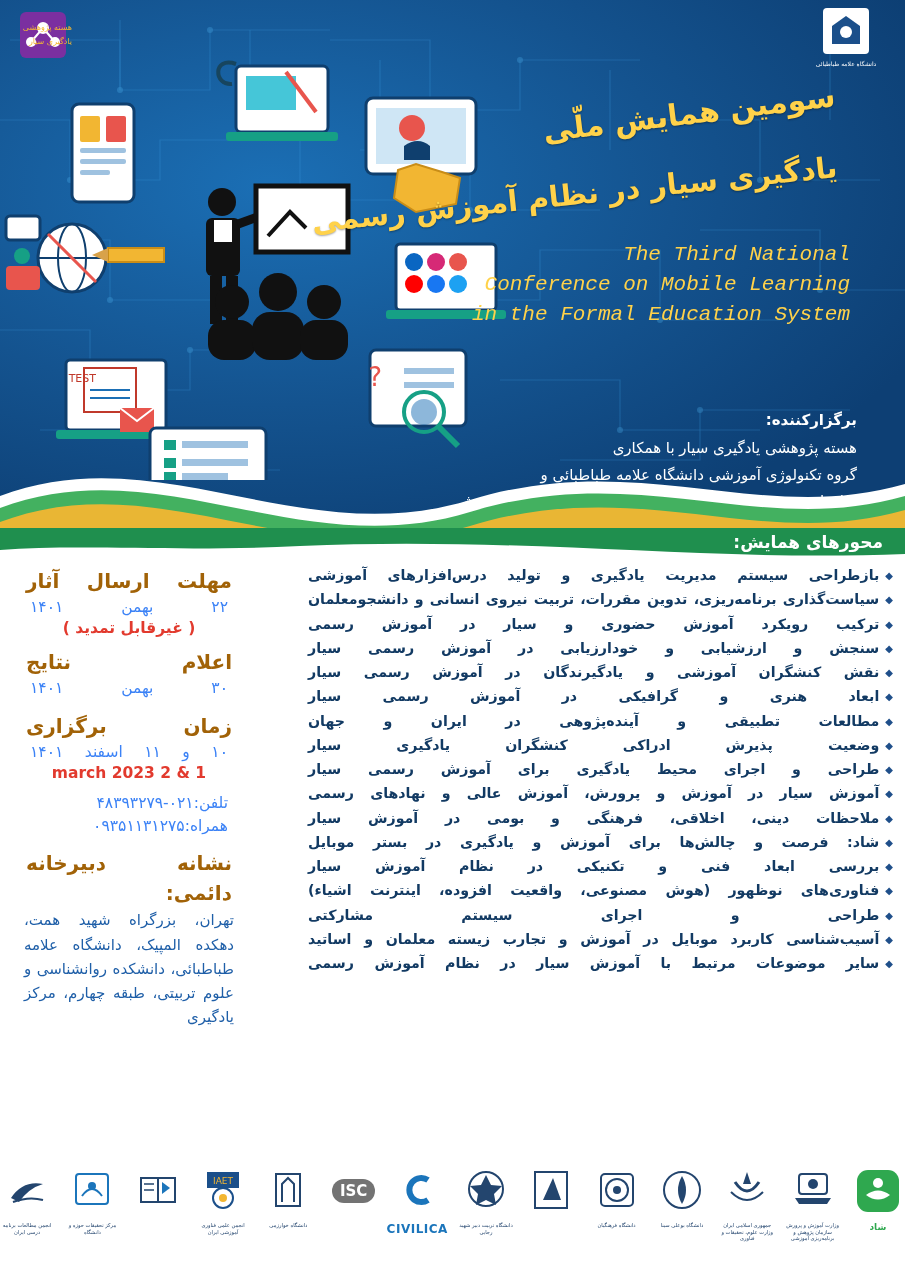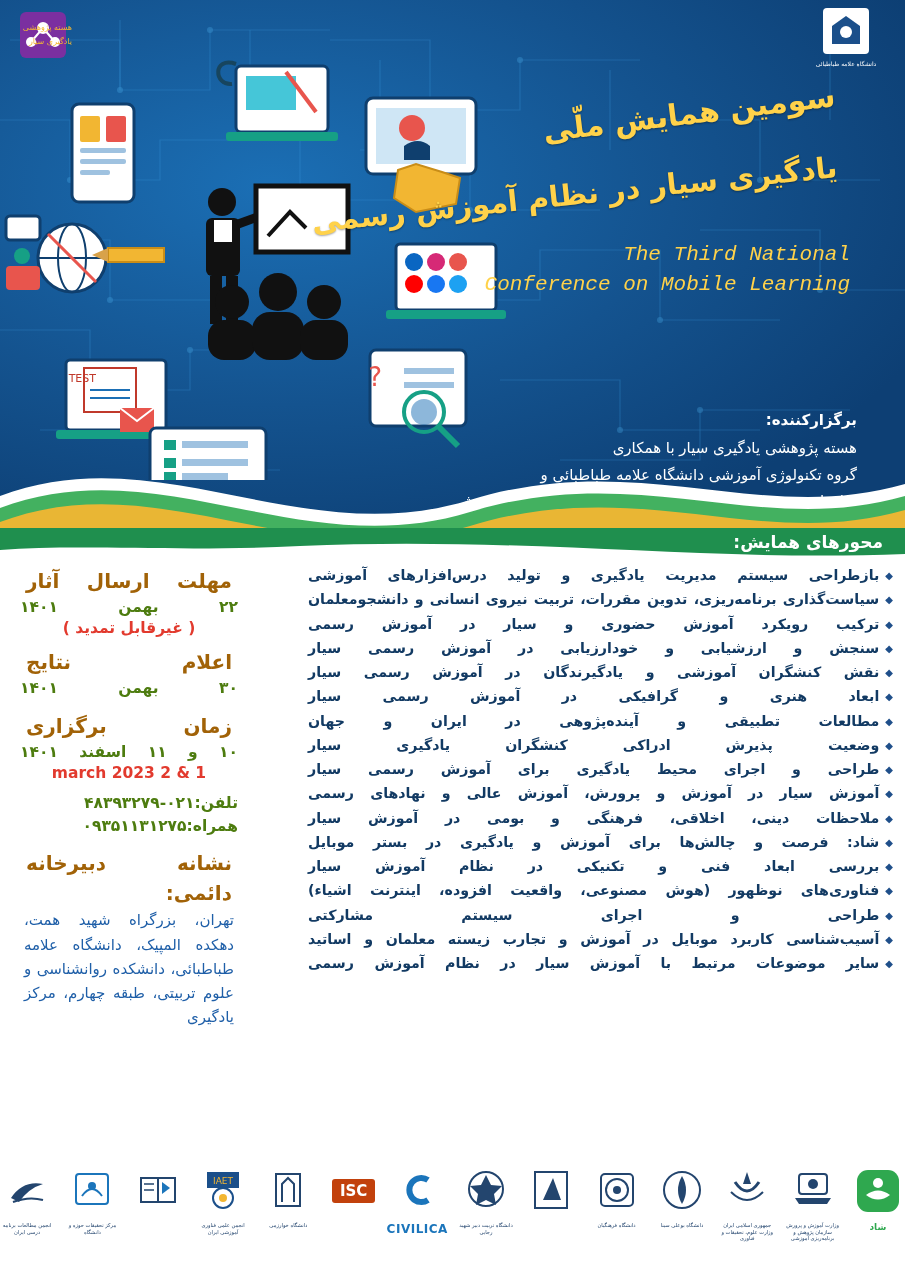--- a/index.html
+++ b/index.html
@@ -75,40 +75,40 @@
   }
   .axis-item .bullet{color:#1f4f8a;font-size:10px;margin-left:6px;margin-top:4px;flex:0 0 auto;}
   .axis-item .txt{flex:1 1 auto;text-align:justify;text-align-last:justify;}
 
   
   .info{
     position:absolute;left:20px;top:0;width:218px;direction:rtl;text-align:center;
   }
   .info .lbl{color:#a16207;font-size:20px;font-weight:bold;line-height:1.5;
     text-align:justify;text-align-last:justify;margin:0 6px;}
-  .info .val{color:#4d7c0f;font-size:15.5px;font-weight:bold;line-height:1.5;
-    text-align:justify;text-align-last:justify;margin:0 0;}
+  .info .val{color:#3b82f6;font-size:15.5px;font-weight:normal;line-height:1.5;
+    text-align:justify;text-align-last:justify;margin:0 10px;}
   .info .red{color:#e23a2e;font-size:15.5px;font-weight:bold;}
   .info .blk{margin-bottom:10px;}
   .info .addr{color:#1f5fa8;font-size:15px;font-weight:normal;line-height:1.62;
     text-align:justify;text-align-last:justify;margin:0 4px;}
   .info .site{color:#2aa6b8;font-size:16px;font-weight:bold;direction:ltr;}
 
   
   .footer{
     position:absolute;left:0;top:1150px;width:905px;height:130px;background:#ffffff;
     display:flex;align-items:flex-start;justify-content:center;gap:11px;padding-top:12px;
     box-sizing:border-box;
   }
   .sp{width:56px;text-align:center;color:#23456e;font-size:5.2px;line-height:1.25;}
   .sp .mark{height:58px;display:flex;align-items:center;justify-content:center;}
   .sp .cap{margin-top:2px;min-height:16px;}
   .sp.green .cap{color:#2fa84f;font-size:9px;font-weight:bold;}
   .civ{color:#1b75bb;font-weight:bold;font-size:12px;letter-spacing:.5px;}
-  .isc{background:#c2410c;color:#fff;font-weight:bold;font-size:15px;padding:3px 8px;border-radius:3px;}
+  .isc{background:#737373;color:#fff;font-weight:bold;font-size:15px;padding:3px 8px;border-radius:12px;}
 </style>
 </head>
 <body>
 
 <div class="poster">
 
   <div class="top">
 
     <svg class="circuit" viewBox="0 0 905 530">
       <g>
@@ -267,20 +267,21 @@
         <text x="45" y="60" font-size="6" fill="#ffffff" text-anchor="middle" font-family="DejaVu Sans">دانشگاه علامه طباطبائی</text>
       </svg>
     </div>
 
     <div class="fa-title1">سومین همایش ملّی</div>
     <div class="fa-title2">یادگیری سیار در نظام آموزش رسمی</div>
 
     <div class="en-title">
       <div>The Third National</div>
       <div>Conference on Mobile Learning</div>
+      <div>in the Formal Education System</div>
     </div>
 
     <div class="organizer">
       <div class="head">برگزارکننده:</div>
       <div>هسته پژوهشی یادگیری سیار با همکاری</div>
       <div>گروه تکنولوژی آموزشی دانشگاه علامه طباطبائی و</div>
       <div>سازمان پژوهش و برنامه‌ریزی آموزشی وزارت آموزش و پرورش</div>
     </div>
 
     <svg class="wave" viewBox="0 0 905 120" preserveAspectRatio="none">

